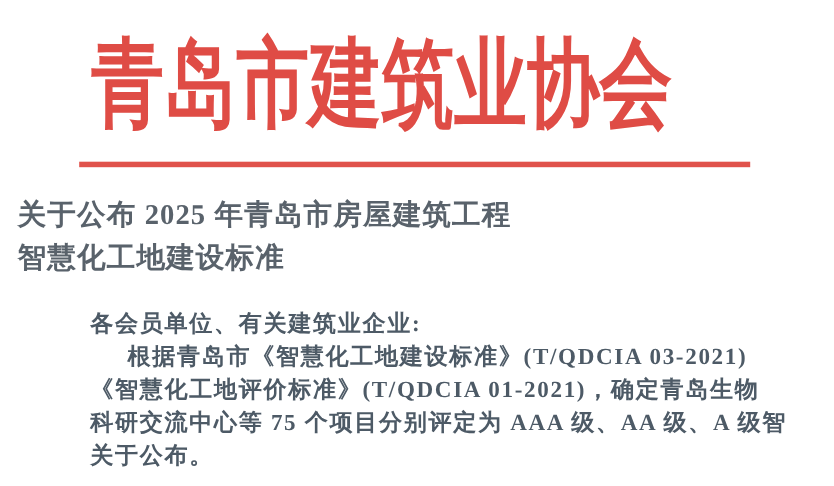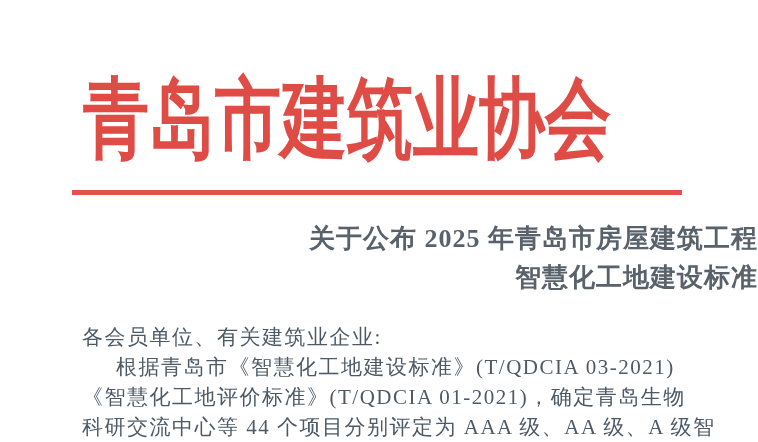--- a/index.html
+++ b/index.html
@@ -13,21 +13,20 @@
   body{
     width:758px;height:442px;
     background:var(--page-bg);
     overflow:hidden;
     font-family:"Liberation Serif", serif;
   }
   .page{
     position:relative;
     width:758px;height:316px;
     background:var(--page-bg);
-    margin-top:43px;
   }
   
   .org-name{
     position:absolute;
     left:83px; top:31px;
     font-family:"Liberation Sans", sans-serif;
     font-weight:bold;
     font-size:66px;
     line-height:66px;
     color:var(--accent-red);
@@ -42,57 +41,57 @@
     width:610px; height:5px;
     background:var(--divider-red);
   }
   
   .notice-title{
     position:absolute;
     left:0; top:176px;
     width:758px;
     padding-left:16px;
     box-sizing:border-box;
-    text-align:right;
+    text-align:left;
     font-family:"Liberation Serif", serif;
     font-weight:bold;
     font-size:26px;
     line-height:39px;
     letter-spacing:1px;
     color:var(--title-gray);
   }
   
   .notice-body{
     position:absolute;
     left:82px; top:279px;
     width:640px;
     font-family:"Liberation Serif", serif;
     font-size:21px;
     line-height:30px;
     letter-spacing:1.5px;
     color:var(--body-gray);
   }
-  .body-line{white-space:nowrap;}
+  .body-line{white-space:nowrap;font-weight:bold;}
   .body-line.indent{text-indent:34px;}
 </style>
 </head>
 <body>
 
 <div class="page">
 
   <div class="org-name">青岛市建筑业协会</div>
 
   <div class="letterhead-divider"></div>
 
   <div class="notice-title">
     <div>关于公布 2025 年青岛市房屋建筑工程</div>
     <div>智慧化工地建设标准</div>
   </div>
 
   <div class="notice-body">
     <div class="body-line">各会员单位、有关建筑业企业:</div>
     <div class="body-line indent">根据青岛市《智慧化工地建设标准》(T/QDCIA 03-2021)</div>
     <div class="body-line">《智慧化工地评价标准》(T/QDCIA 01-2021)，确定青岛生物</div>
-    <div class="body-line">科研交流中心等 44 个项目分别评定为 AAA 级、AA 级、A 级智</div>
+    <div class="body-line">科研交流中心等 75 个项目分别评定为 AAA 级、AA 级、A 级智</div>
     <div class="body-line">关于公布。</div>
   </div>
 
 </div>
 
 </body></html>

